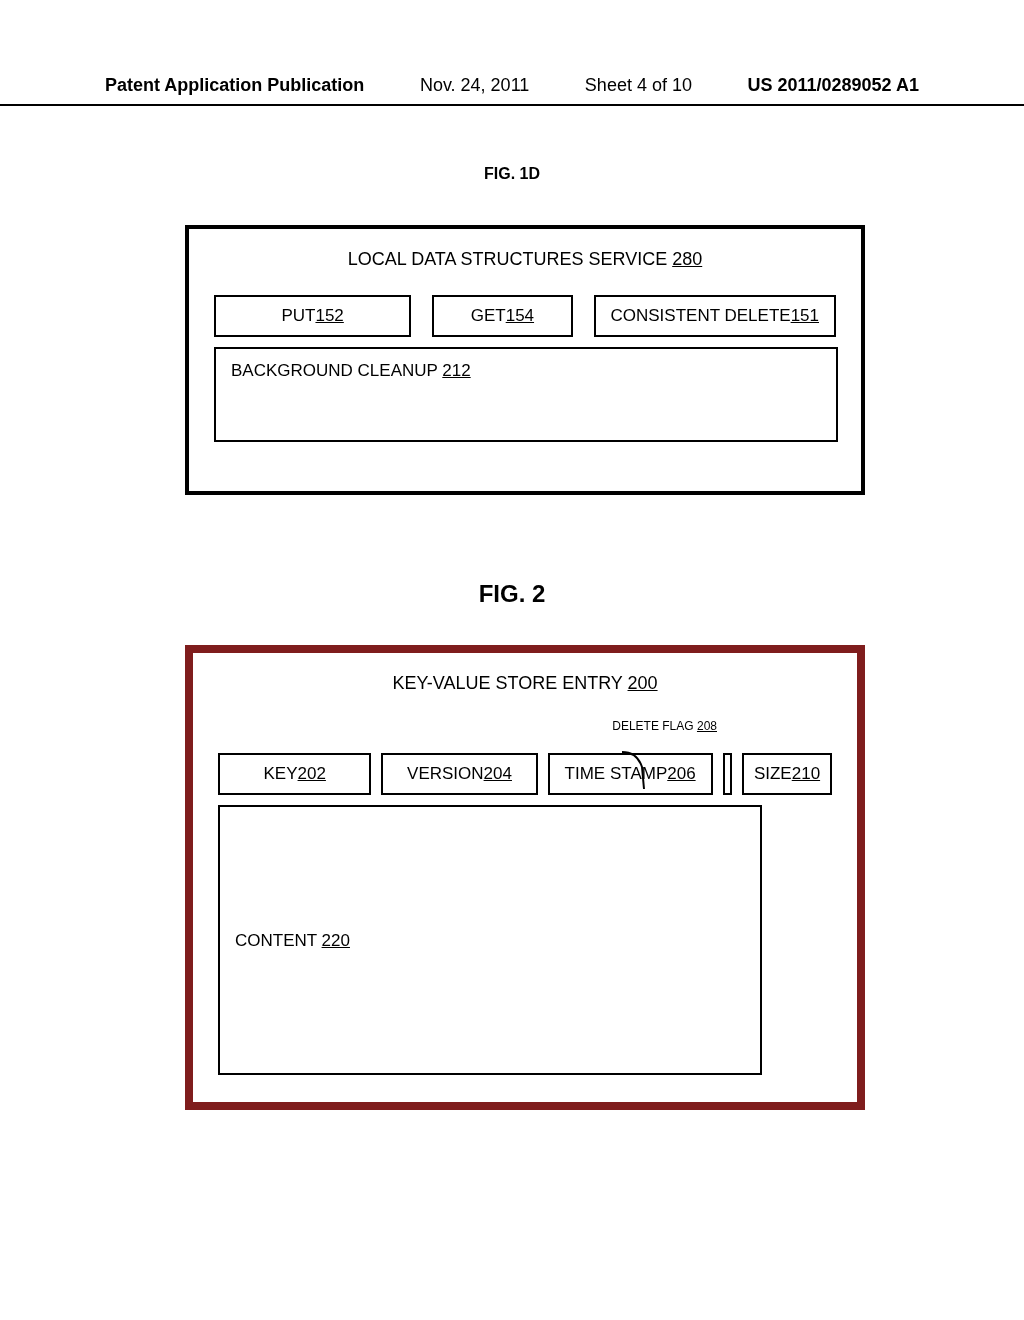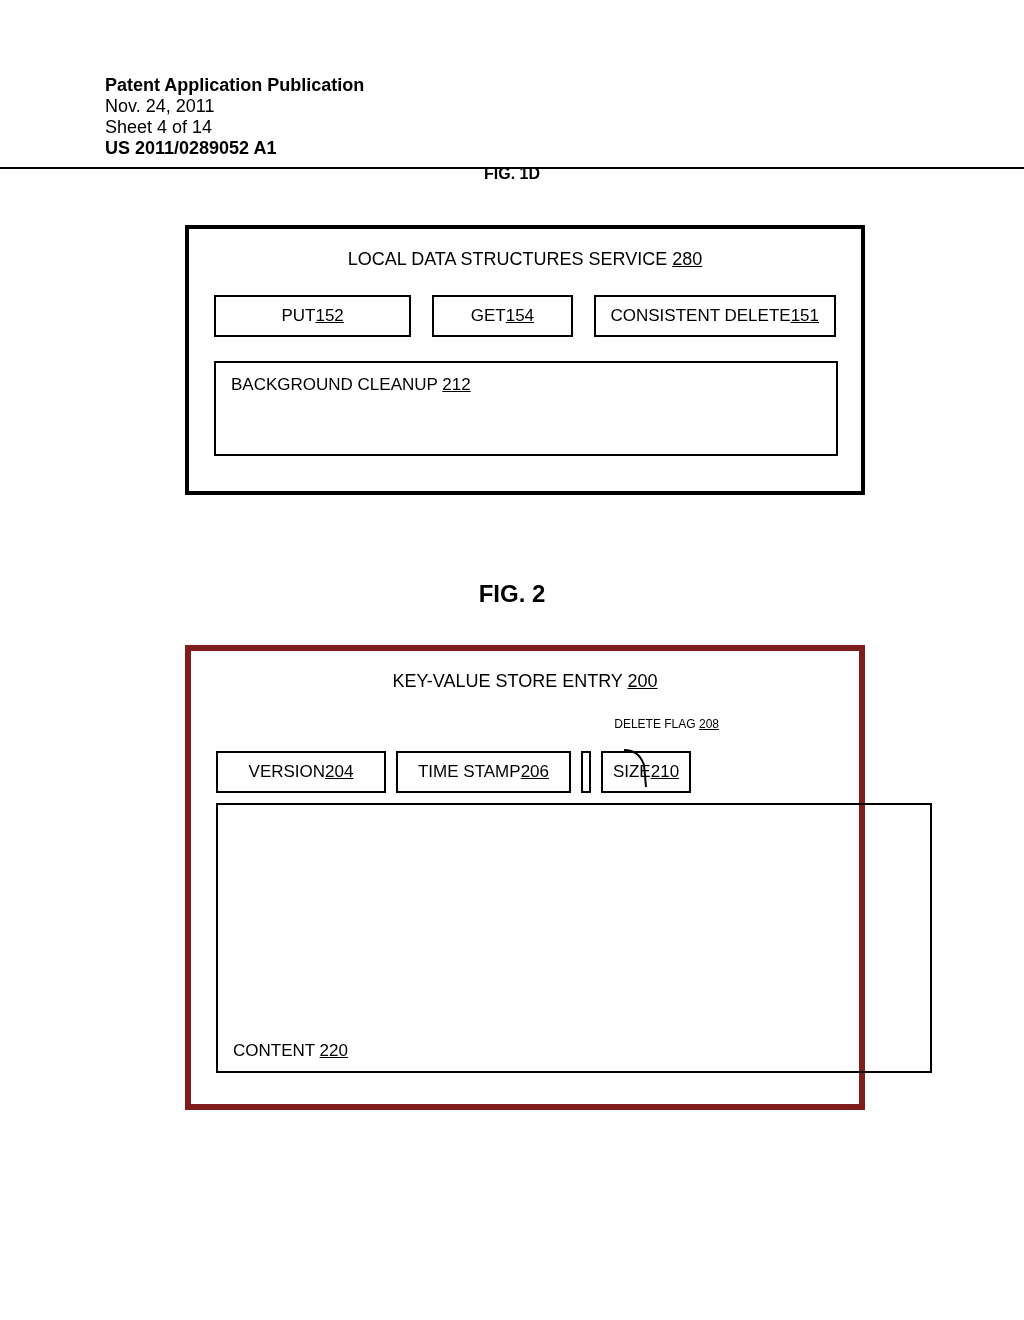--- a/index.html
+++ b/index.html
@@ -20,21 +20,20 @@
       position: absolute;
       top: 75px;
       left: 0;
       width: 100%;
       padding: 0 105px;
       display: flex;
       justify-content: space-between;
       align-items: baseline;
       border-bottom: 2px solid black;
       padding-bottom: 8px;
-      flex-direction: column;
     }
     
     .pub-label {
       font-weight: bold;
       font-size: 18px;
     }
     
     .pub-date {
       font-size: 18px;
     }
@@ -75,21 +74,21 @@
       border: 4px solid black;
       padding: 20px 25px;
     }
     
     .diagram-2 {
       position: absolute;
       top: 645px;
       left: 185px;
       width: 680px;
       height: 465px;
-      border: 6px solid #7f1d1d;
+      border: 8px solid #7f1d1d;
       padding: 20px 25px;
     }
     
     .diagram-title {
       text-align: center;
       font-size: 18px;
       margin-bottom: 25px;
     }
     
     .row {
@@ -110,21 +109,21 @@
     
     .box-left {
       justify-content: flex-start;
     }
     
     .underline {
       text-decoration: underline;
     }
     
     .fig1d-row1 {
-      margin-bottom: 24px;
+      margin-bottom: 10px;
       gap: 21px;
     }
     
     .fig1d-put {
       width: 220px;
     }
     
     .fig1d-get {
       width: 155px;
     }
@@ -170,25 +169,25 @@
       width: 10px;
       border: 2px solid black;
       height: 42px;
     }
     
     .fig2-size {
       width: 90px;
     }
     
     .fig2-content {
-      width: 716px;
+      width: 544px;
       height: 270px;
       padding-top: 12px;
       justify-content: flex-start;
-      align-items: flex-end;
+      align-items: center;
     }
     
     .flag-line {
       position: absolute;
       right: 180px;
       top: 28px;
       width: 30px;
       height: 45px;
     }
     
@@ -196,21 +195,21 @@
       width: 100%;
       height: 100%;
     }
   </style>
 </head>
 <body>
 
 <div class="page-header">
   <span class="pub-label">Patent Application Publication</span>
   <span class="pub-date">Nov. 24, 2011</span>
-  <span class="pub-sheet">Sheet 4 of 14</span>
+  <span class="pub-sheet">Sheet 4 of 10</span>
   <span class="pub-number">US 2011/0289052 A1</span>
 </div>
 
 <div class="fig-label-1d">FIG. 1D</div>
 
 <div class="diagram-1d">
   <div class="diagram-title">
     <span>LOCAL DATA STRUCTURES SERVICE </span><span class="underline">280</span>
   </div>
 
@@ -246,20 +245,24 @@
   <div class="delete-flag-label">
     <span>DELETE FLAG </span><span class="underline">208</span>
     <div class="flag-line">
       <svg viewBox="0 0 30 45">
         <path d="M 0 5 Q 15 5 20 20 L 22 42" stroke="black" stroke-width="2" fill="none"></path>
       </svg>
     </div>
   </div>
 
   <div class="row fig2-row1">
+    <div class="box fig2-key">
+      <span>KEY</span>
+        <span class="underline">202</span>
+    </div>
     <div class="box fig2-version">
       <span>VERSION </span>
         <span class="underline">204</span>
     </div>
     <div class="box fig2-timestamp">
       <span>TIME STAMP </span>
         <span class="underline">206</span>
     </div>
     <div class="fig2-flag"></div>
     <div class="box fig2-size">

